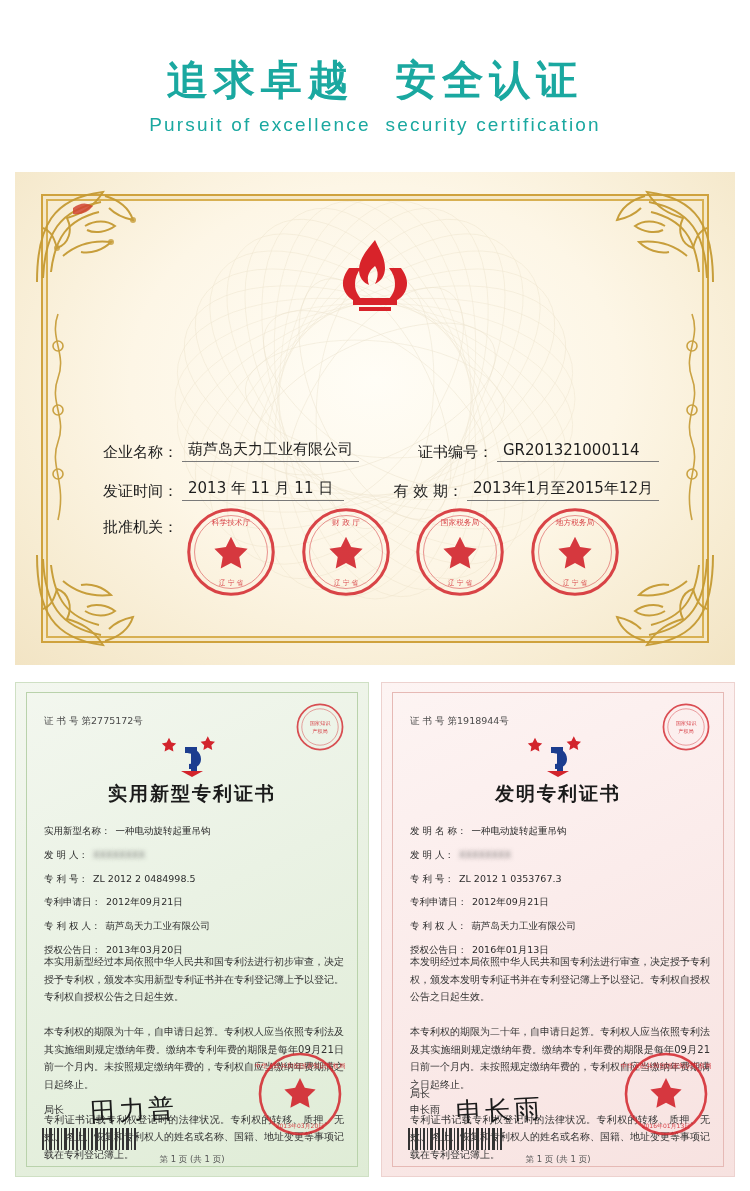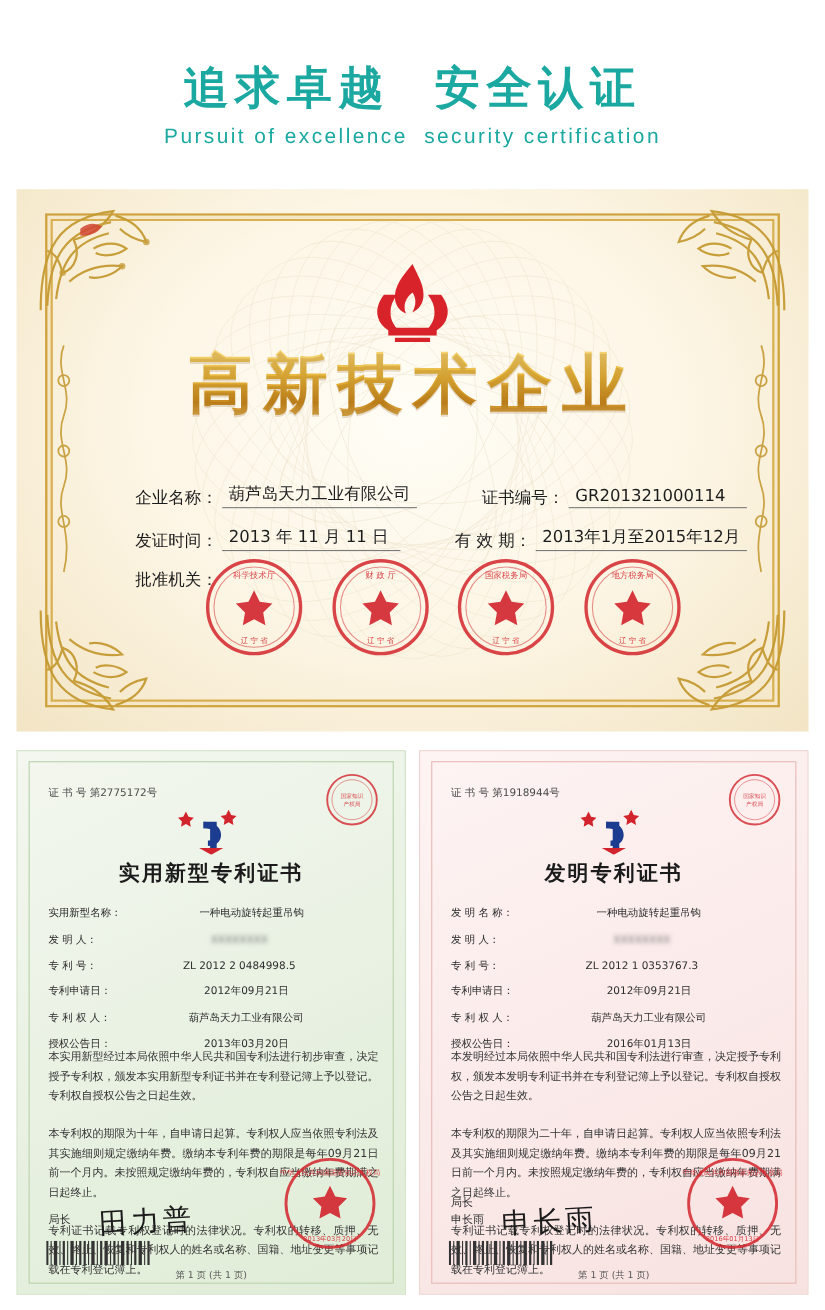--- a/index.html
+++ b/index.html
@@ -129,21 +129,20 @@
   }
 
   .fields {
     position: absolute;
     left: 88px;
     top: 268px;
     width: 556px;
     font-family: "DejaVu Sans", sans-serif;
     font-size: 15px;
     color: #1d1d1d;
-    margin-left: 20px;
   }
   .f-row {
     display: flex;
     align-items: flex-end;
     margin-bottom: 17px;
   }
   .f-label { white-space: pre; margin-right: 4px; }
   .f-value {
     white-space: pre;
     flex: 0 0 auto;
@@ -252,21 +251,20 @@
     width: 298px;
     font-family: "DejaVu Sans", sans-serif;
     font-size: 9.5px;
     color: #2c2c2c;
     line-height: 1.35;
   }
   .p-frow {
     display: flex;
     margin-bottom: 11px;
     white-space: pre;
-    text-align: center;
   }
   .p-flabel { flex: 0 0 auto; margin-right: 5px; }
   .p-fvalue { flex: 1 1 auto; }
   .p-fvalue.blur {
     color: transparent;
     text-shadow: 0 0 4px rgba(90,90,90,.85);
   }
   .p-body {
     position: absolute;
     left: 28px;
@@ -441,21 +439,20 @@
   <svg class="cert-logo" width="112" height="74" viewBox="0 0 112 74">
     <g fill="#d8232a">
       <path d="M56 2 C46 14 40 22 40 32 c0 8 5 13 10 15 -3-8 0-14 6-19 4 6 3 12 0 18 6-3 10-8 10-16 0-10-5-17-10-28z"></path>
       <path d="M30 30 c-6 8-8 16-4 24 4 8 14 12 22 12 -8-6-12-12-12-20 0-6 2-11 6-16-5 0-9 0-12 0z"></path>
       <path d="M82 30 c6 8 8 16 4 24 -4 8-14 12-22 12 8-6 12-12 12-20 0-6-2-11-6-16 5 0 9 0 12 0z"></path>
       <path d="M34 60 h44 v7 H34z"></path>
       <path d="M40 69 h32 v4 H40z"></path>
     </g>
   </svg>
 
-  <div class="cert-title">高新技术企业</div>
 
   <div class="fields">
     <div class="f-row">
       <span class="f-label">企业名称：</span>
       <span class="f-value">葫芦岛天力工业有限公司</span>
       <span class="f-spacer"></span>
       <span class="f-label2">证书编号：</span>
       <span class="f-value2">GR201321000114</span>
     </div>
     <div class="f-row">

